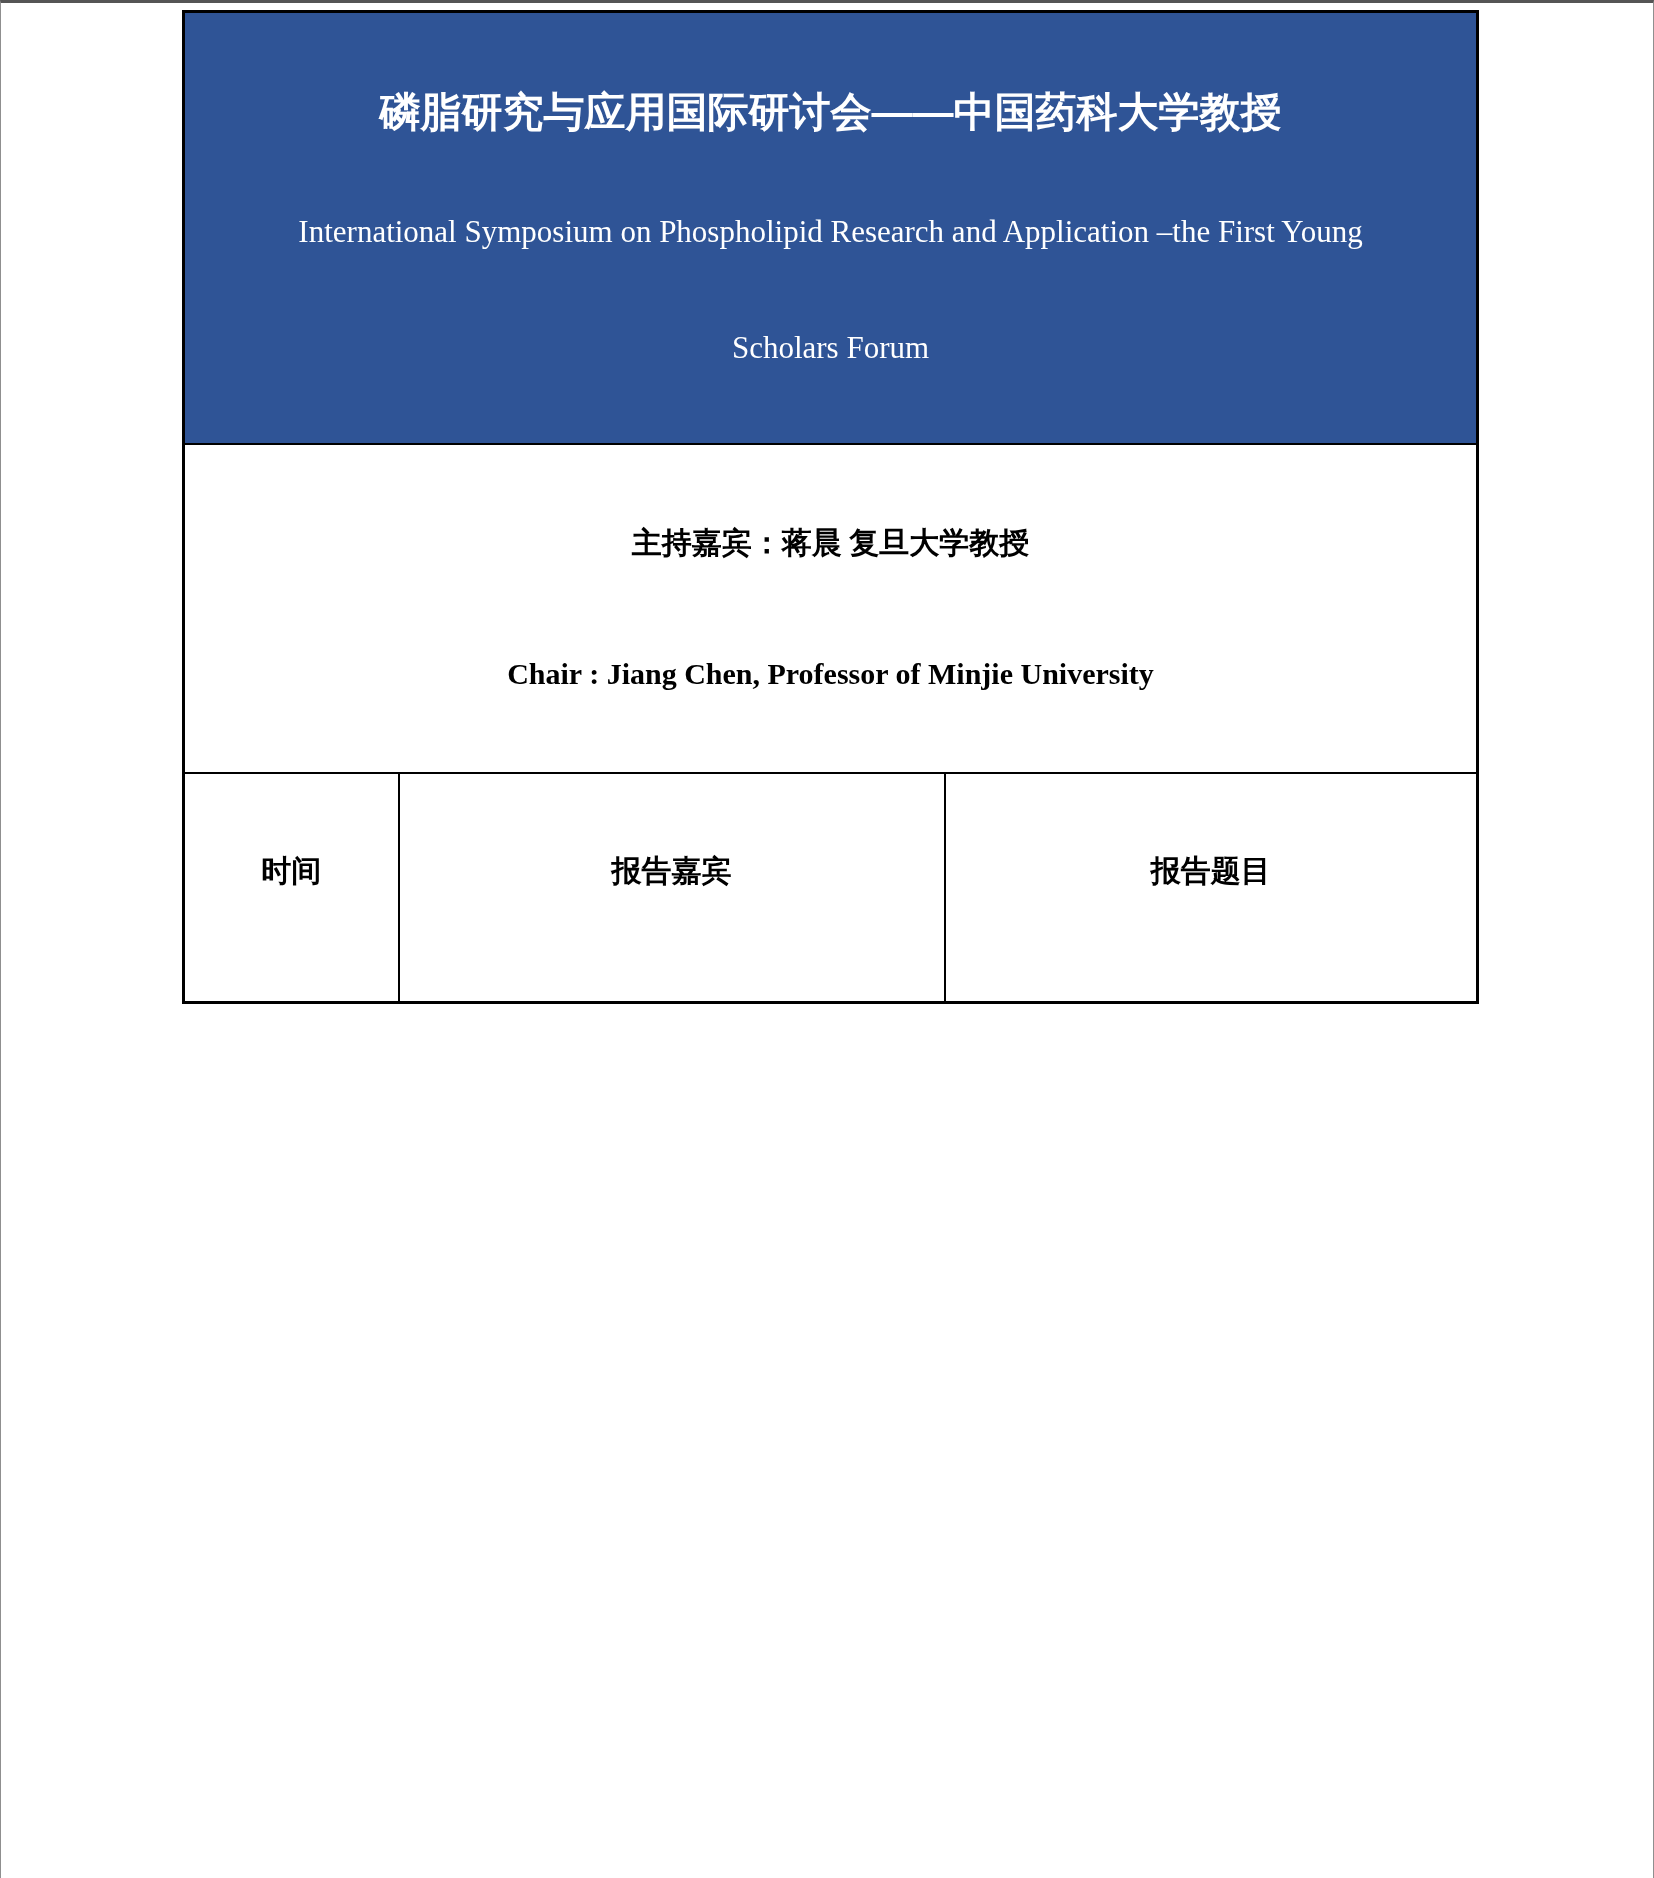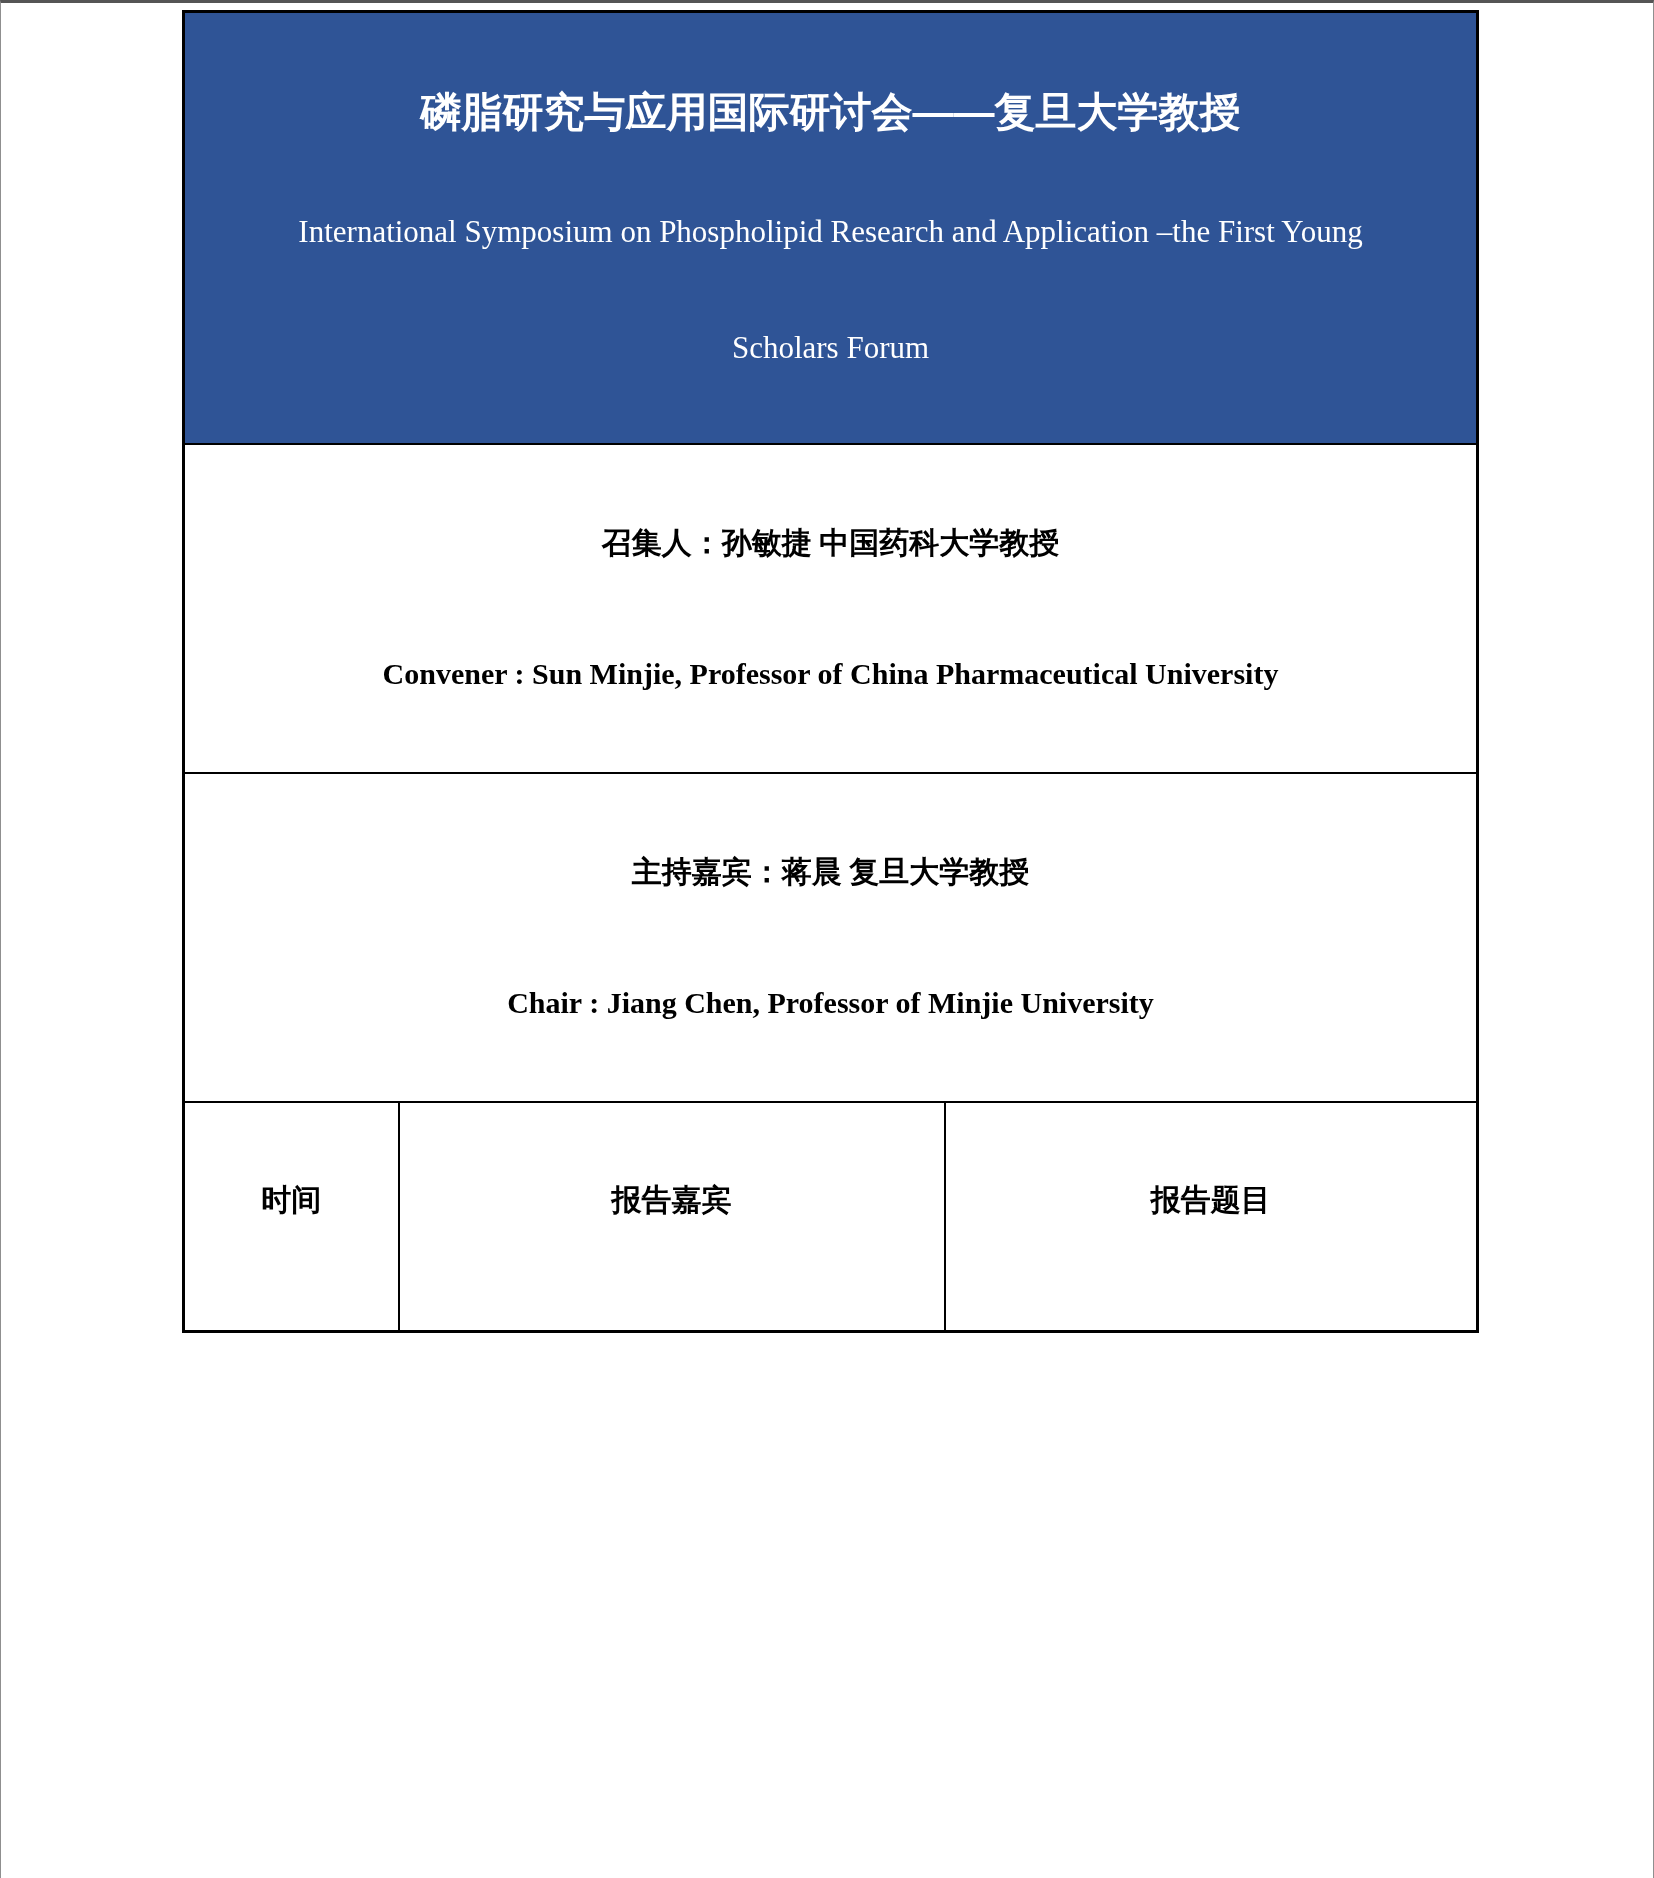--- a/index.html
+++ b/index.html
@@ -68,32 +68,26 @@
 <table class="program">
   <colgroup>
     <col style="width:215px">
     <col style="width:546px">
     <col style="width:533px">
   </colgroup>
 
   <tbody>
       <tr class="banner" style="height:165px">
     <td colspan="3" style="background:#2F5496">
-      <div class="banner-zh">磷脂研究与应用国际研讨会——复旦大学教授</div>
+      <div class="banner-zh">磷脂研究与应用国际研讨会——中国药科大学教授</div>
       <div class="banner-en">International Symposium on Phospholipid Research and Application –the First Young</div>
       <div class="banner-en">Scholars Forum</div>
     </td>
   </tr>
 
-  <tr style="height:168px">
-    <td colspan="3">
-      <div class="ln bold">召集人：孙敏捷 中国药科大学教授</div>
-      <div class="ln bold">Convener : Sun Minjie, Professor of China Pharmaceutical University</div>
-    </td>
-  </tr>
 
 
 
   <tr style="height:136px">
     <td colspan="3">
       <div class="ln bold">主持嘉宾：蒋晨 复旦大学教授</div>
       <div class="ln bold">Chair : Jiang Chen, Professor of Minjie University</div>
     </td>
   </tr>
 

